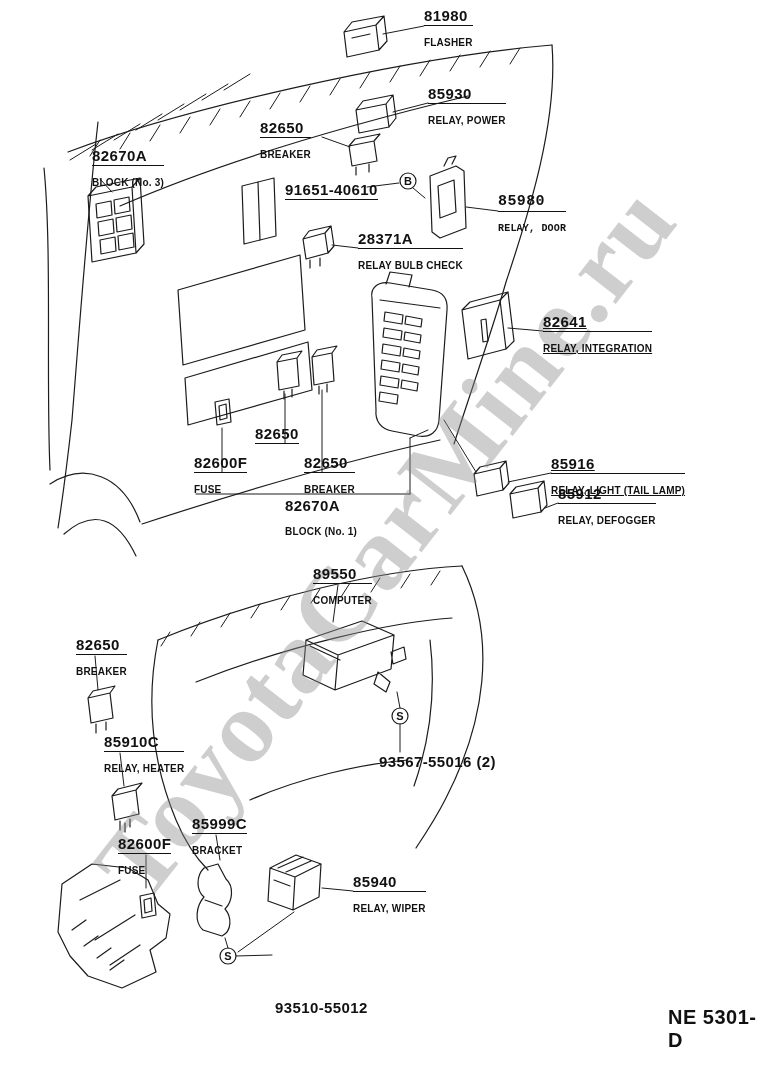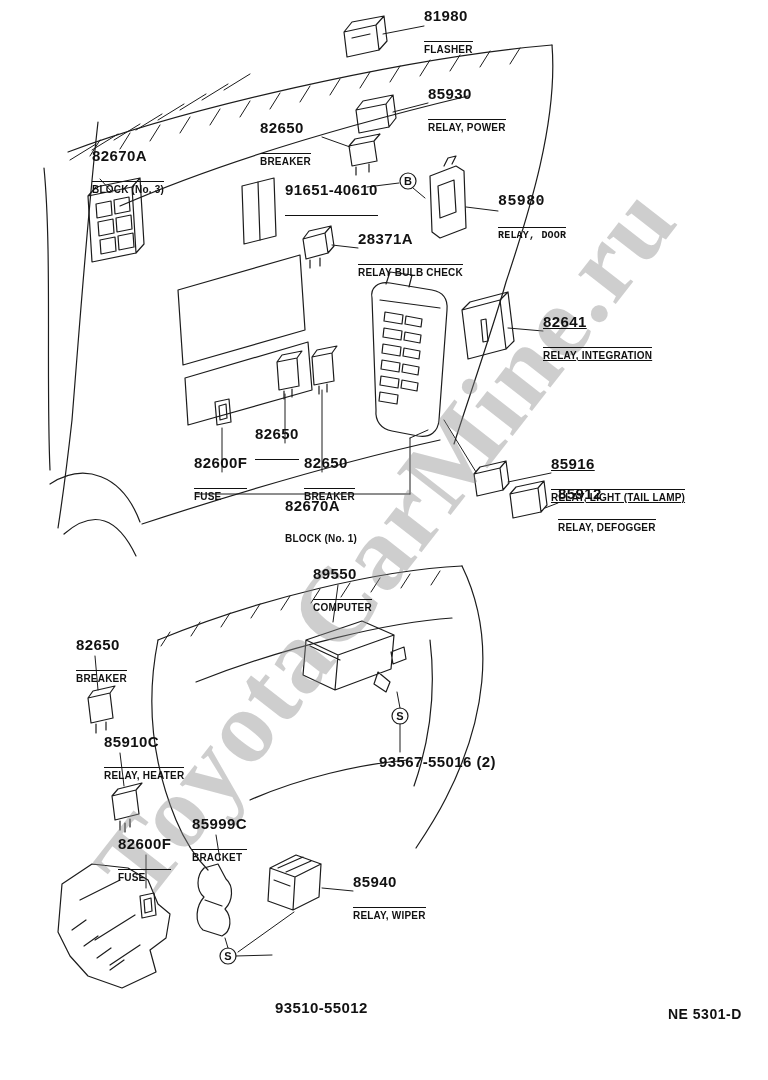--- a/index.html
+++ b/index.html
@@ -7,24 +7,24 @@
     position:relative;width:768px;height:1080px;background:#ffffff;overflow:hidden;
     font-family:"Liberation Sans",sans-serif;color:#111;
   }
   svg.art{position:absolute;left:0;top:0;width:768px;height:1080px;}
   .ln path,.ln line{stroke:#1c1c1c;fill:none;stroke-width:1.2;stroke-linecap:round;stroke-linejoin:round;}
   .thin path{stroke-width:1;}
   .sym circle{stroke:#1c1c1c;fill:none;stroke-width:1.2;}
   .sym text{font-family:"Liberation Sans",sans-serif;font-size:11px;font-weight:bold;fill:#111;}
   .label{position:absolute;white-space:nowrap;z-index:3;}
   .label .num{display:block;font-size:15px;font-weight:bold;letter-spacing:.4px;line-height:16px;
-    border-bottom:1.6px solid #111;padding-bottom:17px;}
+    border-bottom:1.6px solid #111;padding-bottom:1px;}
   .label.nounder .num{border-bottom:none;}
-  .label .desc{display:block;font-size:10px;font-weight:bold;letter-spacing:.2px;line-height:12px;margin-top:2px;}
-  .diagram-code{position:absolute;left:668px;top:1006px;font-size:14px;font-weight:bold;letter-spacing:.5px;z-index:3;}
+  .label .desc{display:block;font-size:10px;font-weight:bold;letter-spacing:.2px;line-height:12px;margin-top:11px;}
+  .diagram-code{position:absolute;left:668px;top:1006px;font-size:20px;font-weight:bold;letter-spacing:.5px;z-index:3;}
   .watermark{
     position:absolute;left:-180px;top:482px;width:1130px;text-align:center;
     transform:rotate(-52deg);transform-origin:center;
     font-family:"Liberation Serif",serif;font-size:104px;font-weight:bold;
     color:rgba(138,138,138,0.42);z-index:2;pointer-events:none;letter-spacing:2px;
   }
 </style>
 </head>
 <body>
 

